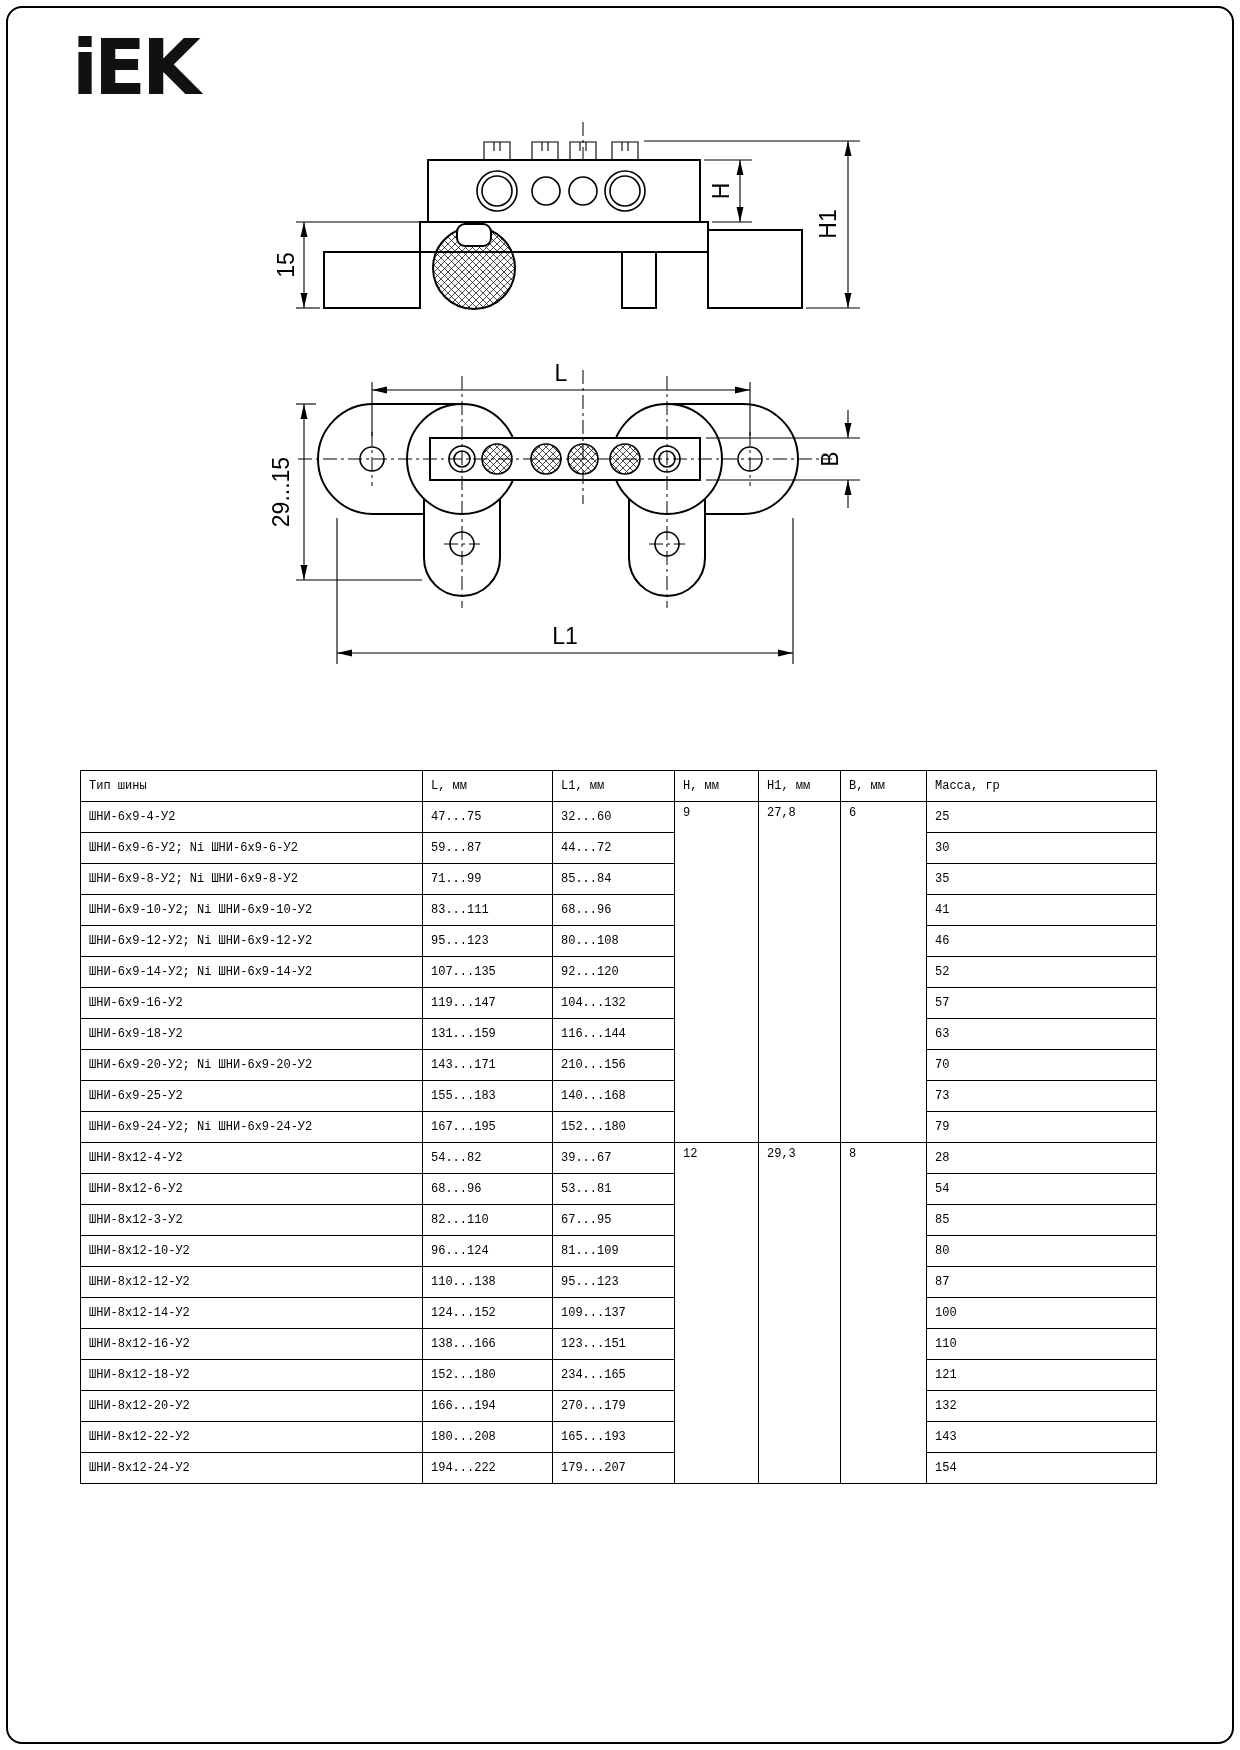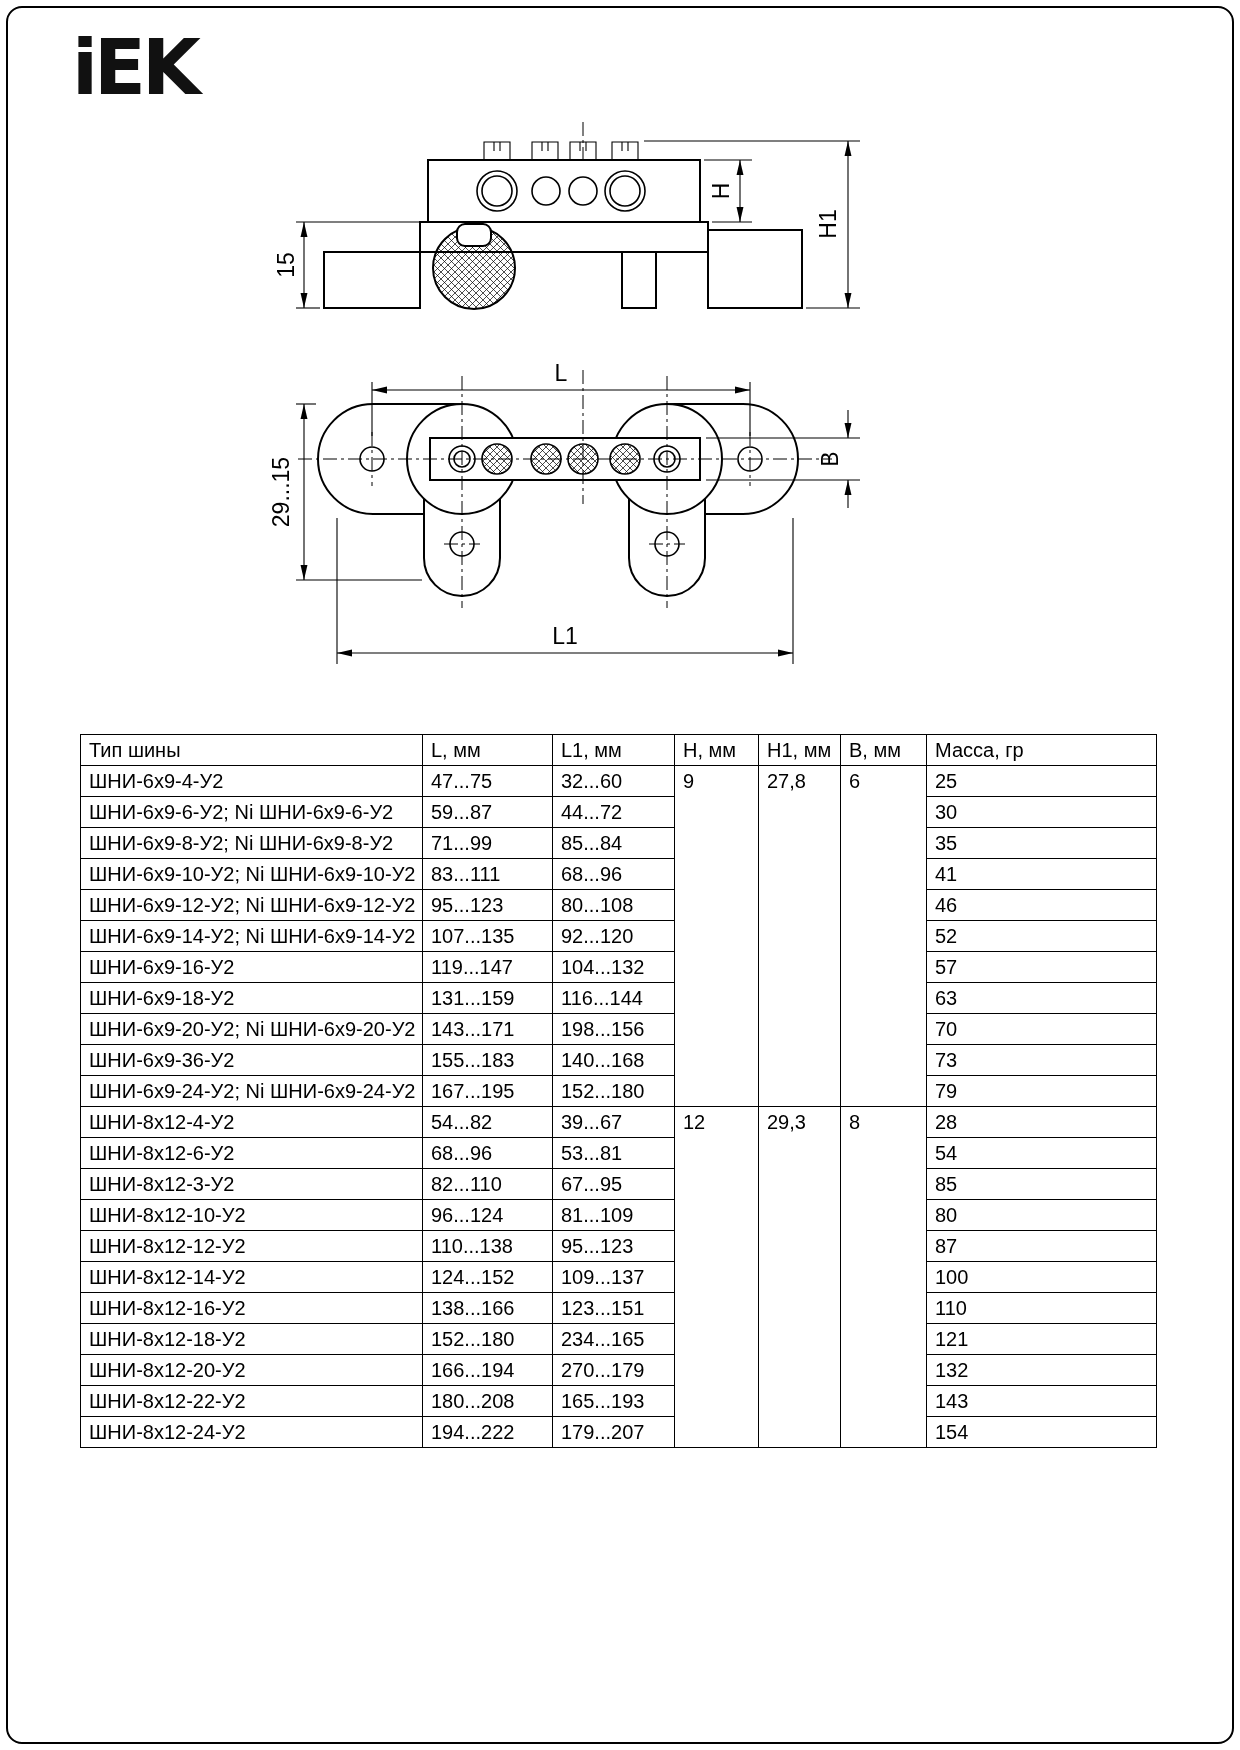--- a/index.html
+++ b/index.html
@@ -26,23 +26,24 @@
   .obj2  { fill:#fff; stroke:#000; stroke-width:1.6; }
   .hsc   { fill:url(#xhatch); stroke:#000; stroke-width:1.6; }
   .dim   { stroke:#000; stroke-width:1.1; fill:none; }
   .cl    { stroke:#000; stroke-width:1; stroke-dasharray:14 4 3 4; fill:none; }
   .dimlabel { font-family:"Liberation Sans", sans-serif; font-size:23px; fill:#000; }
   .caption {
     position:absolute; left:80px; top:724px; width:1080px;
     font-size:22px; color:#000;
   }
   .dim-table {
-    position:absolute; left:80px; top:734px; width:1076px;
+    position:absolute; left:80px; top:770px; width:1076px;
     border-collapse:collapse; table-layout:fixed;
-    font-size:20px;
+    font-size:12px;
+    font-family:Liberation Mono, monospace;
   }
   .dim-table th, .dim-table td {
     border:1px solid #000;
     padding:0 8px; height:31px;
     text-align:left; font-weight:normal;
     white-space:nowrap; overflow:hidden;
     vertical-align:middle;
   }
   .dim-table td[rowspan] { vertical-align:top; padding-top:4px; }
 </style>
@@ -255,25 +256,25 @@
         </tr>
         <tr>
           <td>ШНИ-6x9-18-У2</td>
           <td>131...159</td>
           <td>116...144</td>
           <td>63</td>
         </tr>
         <tr>
           <td>ШНИ-6x9-20-У2; Ni ШНИ-6x9-20-У2</td>
           <td>143...171</td>
-          <td>198...156</td>
+          <td>210...156</td>
           <td>70</td>
         </tr>
         <tr>
-          <td>ШНИ-6x9-36-У2</td>
+          <td>ШНИ-6x9-25-У2</td>
           <td>155...183</td>
           <td>140...168</td>
           <td>73</td>
         </tr>
         <tr>
           <td>ШНИ-6x9-24-У2; Ni ШНИ-6x9-24-У2</td>
           <td>167...195</td>
           <td>152...180</td>
           <td>79</td>
         </tr>

